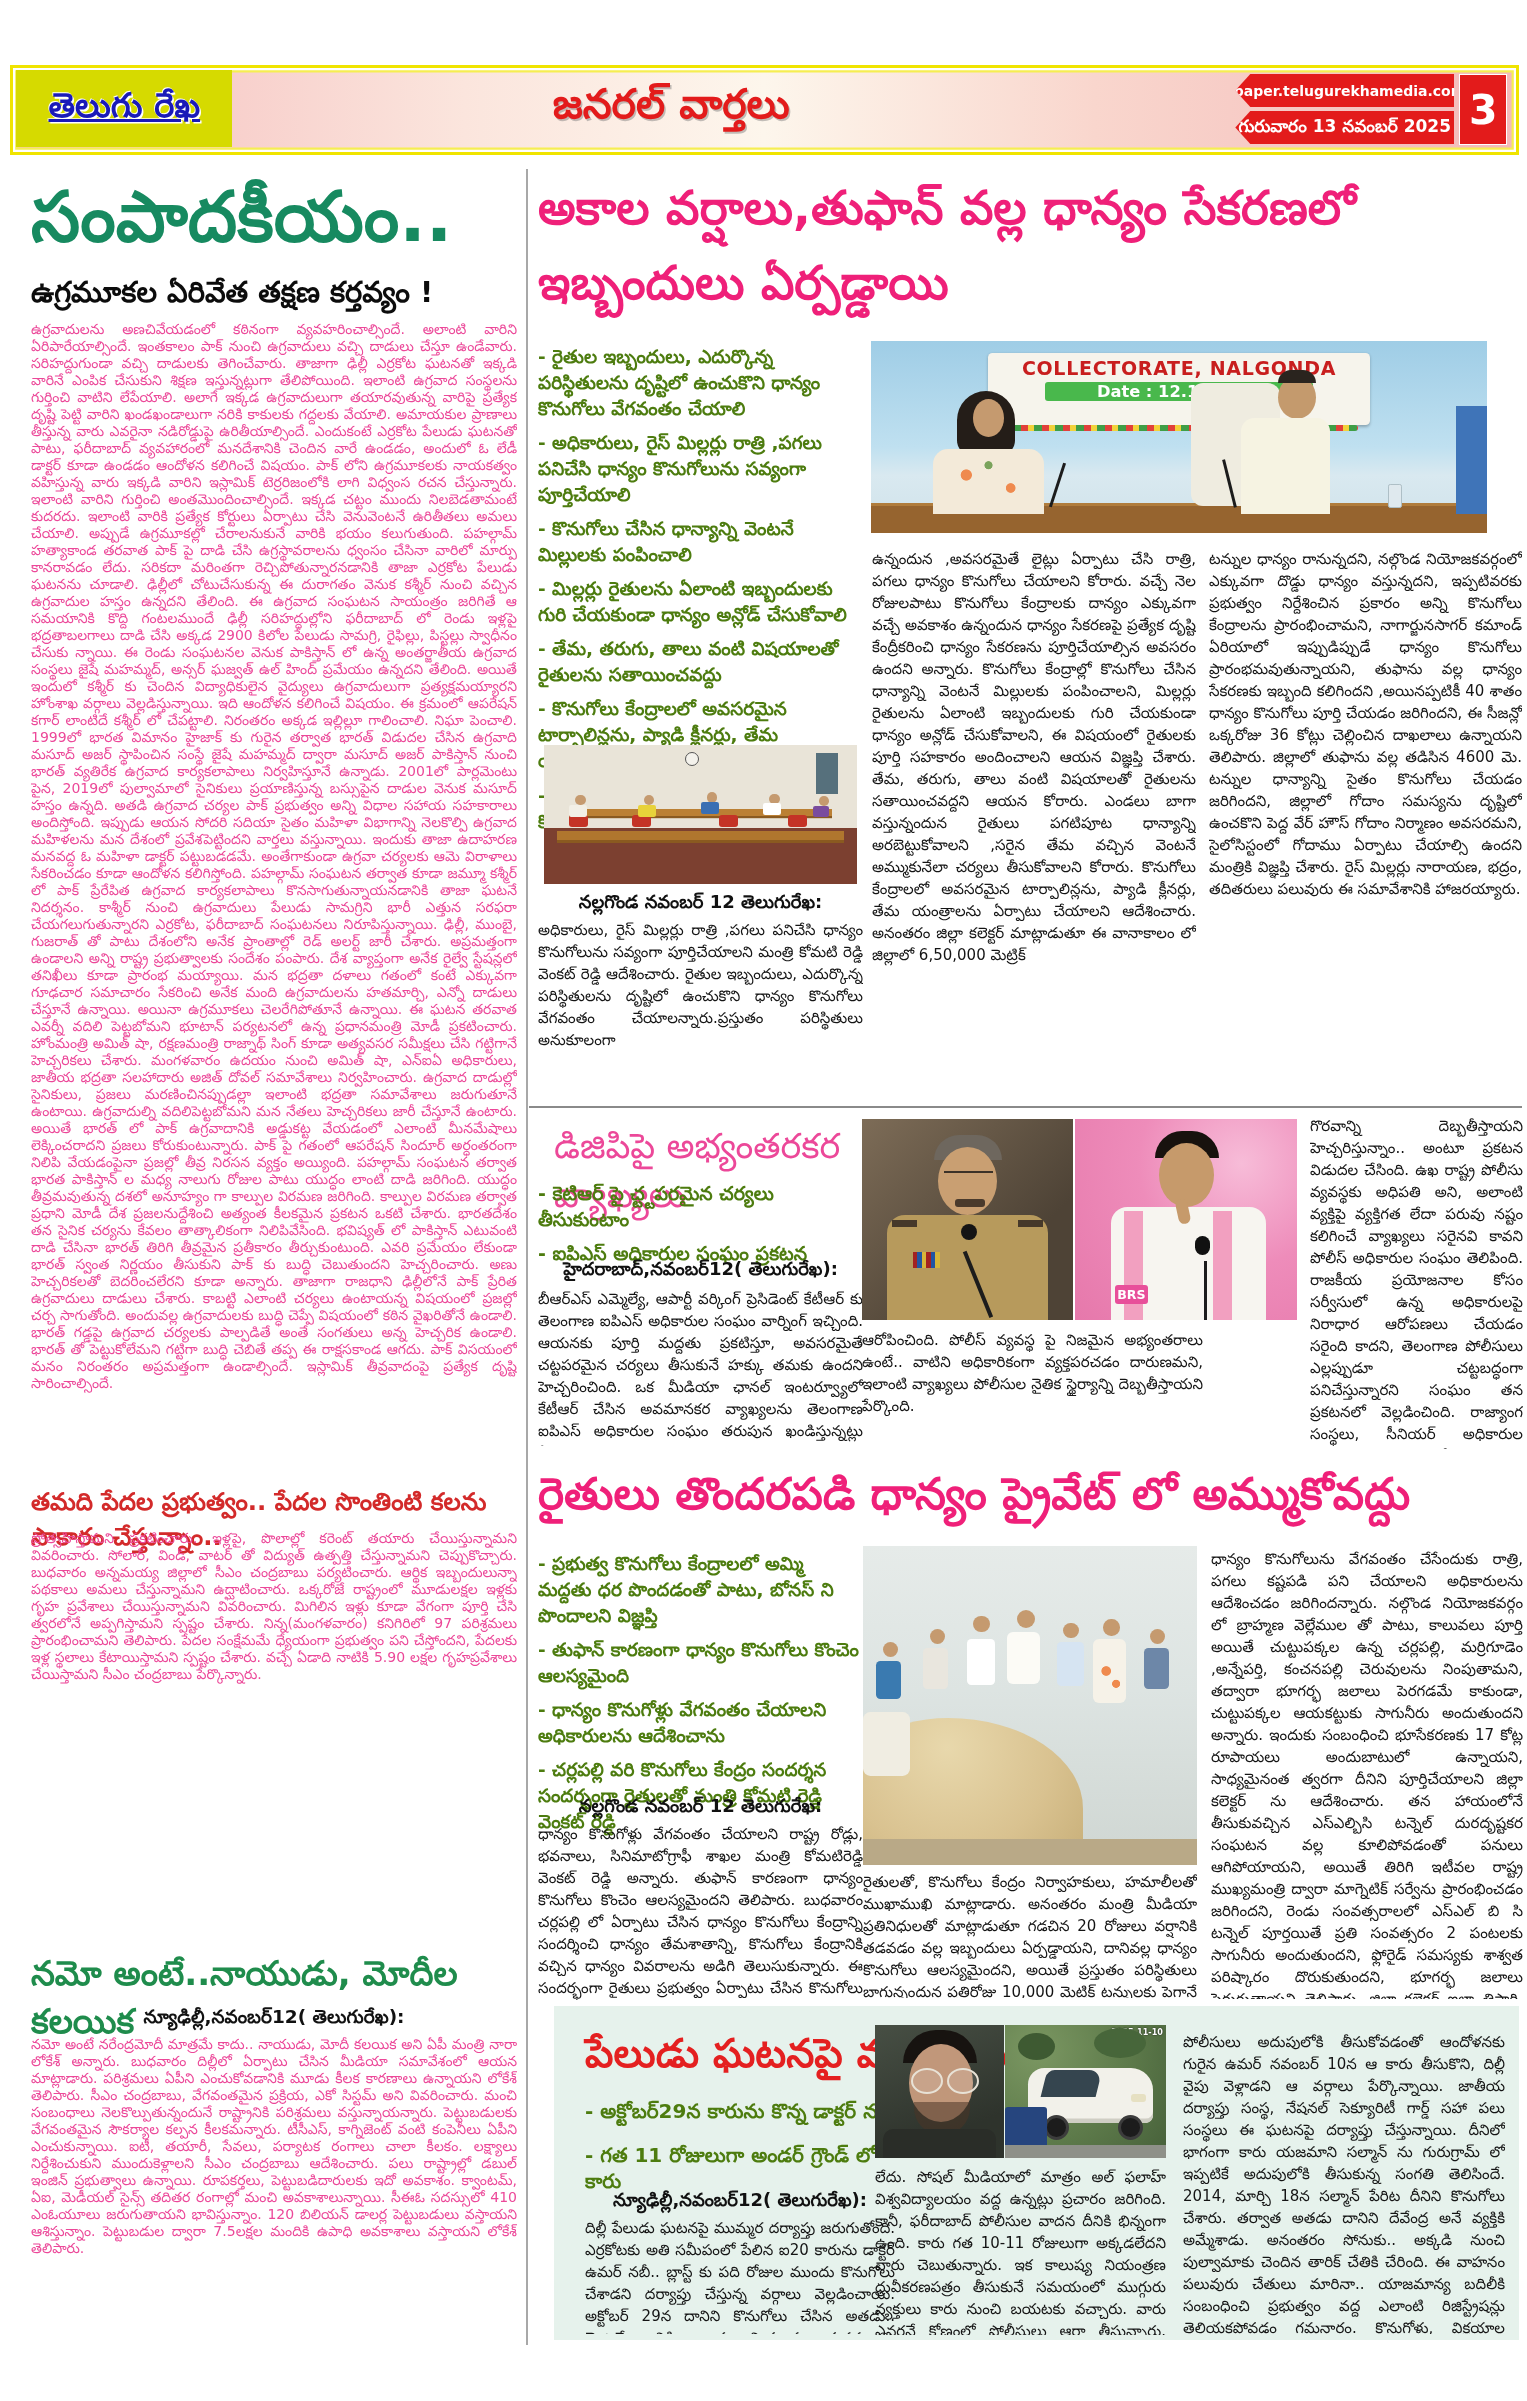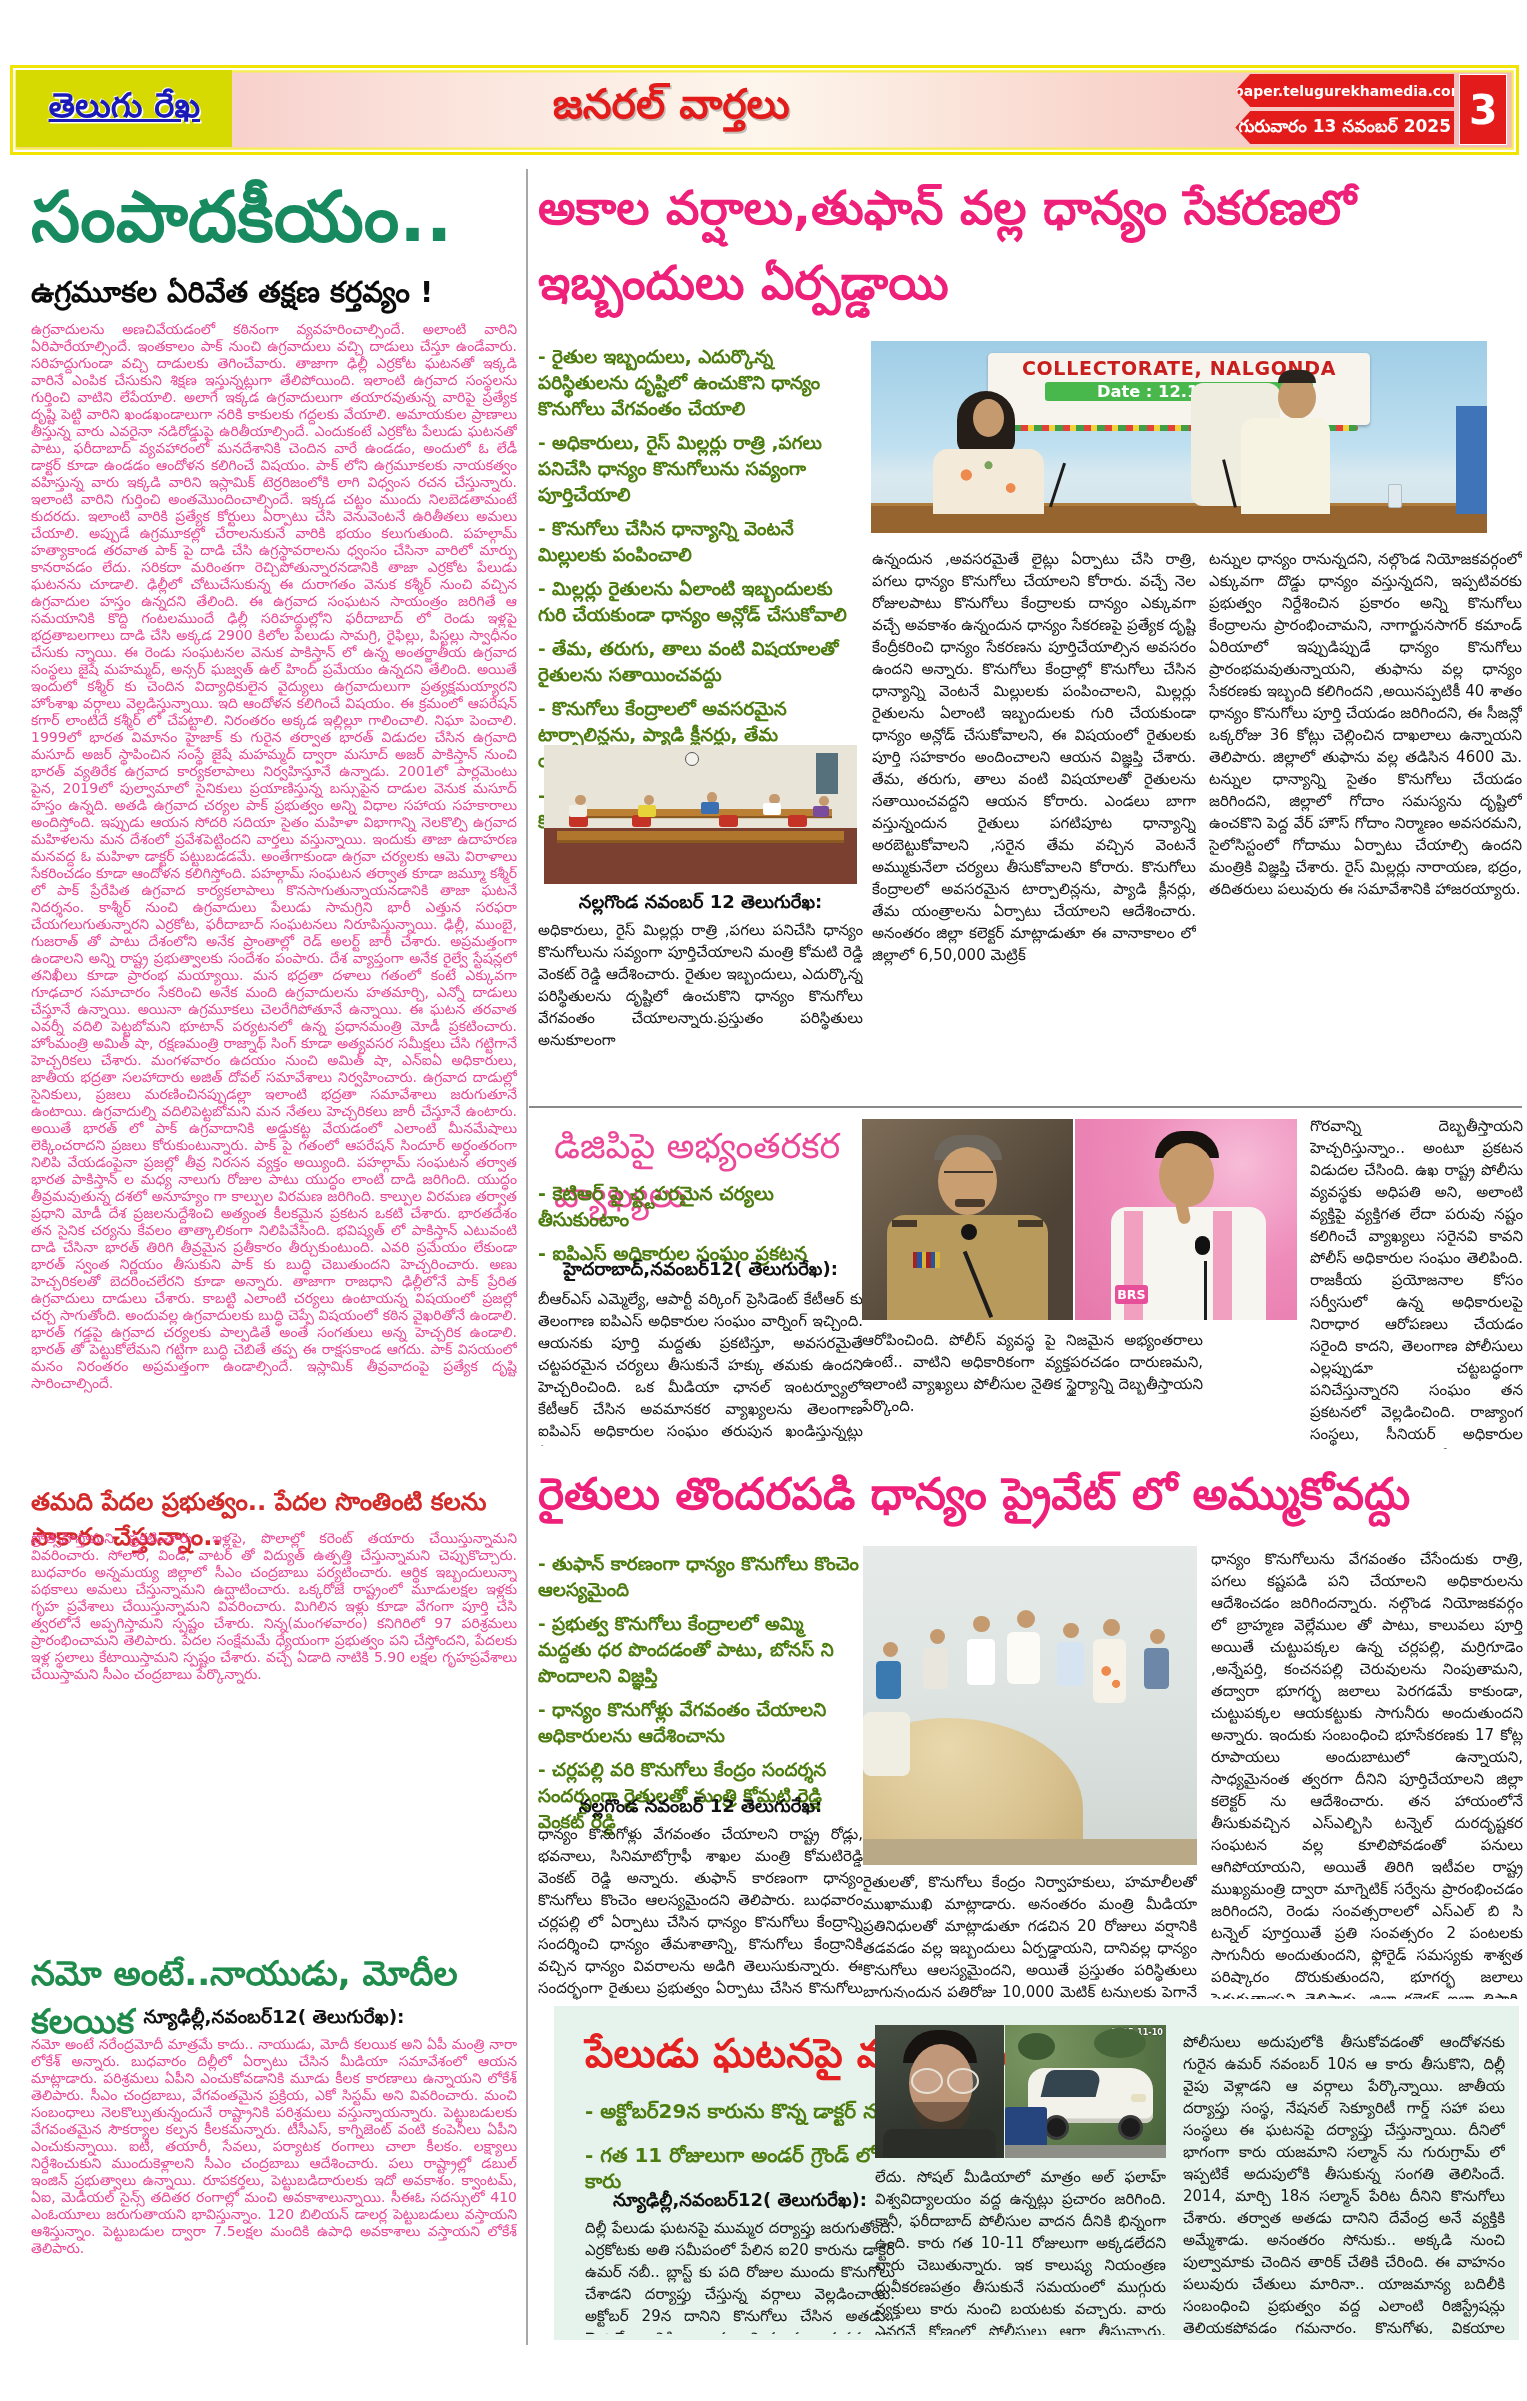--- a/index.html
+++ b/index.html
@@ -207,22 +207,22 @@
   <div class="pp" style="left:46%;top:40%;width:12px;height:25px;background:#c69a6b;border-radius:6px;transform:rotate(-12deg);"></div>
   <div class="pp mic" style="left:58%;bottom:0;width:3.7px;height:59px;"></div>
   <div class="pp" style="left:54%;top:58%;width:15px;height:19px;border-radius:7.4px;background:#111;"></div>
 </div>
 
 <div class="abs btext a2-below">ఆరోపించింది. పోలీస్ వ్యవస్థ పై నిజమైన అభ్యంతరాలు ఉంటే.. వాటిని అధికారికంగా వ్యక్తపరచడం దారుణమని, ఇలాంటి వ్యాఖ్యలు పోలీసుల నైతిక స్థైర్యాన్ని దెబ్బతీస్తాయని పేర్కొంది.</div>
 <div class="abs btext a2-colR">గొరవాన్ని దెబ్బతీస్తాయని హెచ్చరిస్తున్నాం.. అంటూ ప్రకటన విడుదల చేసింది. ఉఖ రాష్ట్ర పోలీసు వ్యవస్థకు అధిపతి అని, అలాంటి వ్యక్తిపై వ్యక్తిగత లేదా పరువు నష్టం కలిగించే వ్యాఖ్యలు సరైనవి కావని పోలీస్ అధికారుల సంఘం తెలిపింది. రాజకీయ ప్రయోజనాల కోసం సర్వీసులో ఉన్న అధికారులపై నిరాధార ఆరోపణలు చేయడం సరైంది కాదని, తెలంగాణ పోలీసులు ఎల్లప్పుడూ చట్టబద్ధంగా పనిచేస్తున్నారని సంఘం తన ప్రకటనలో వెల్లడించింది. రాజ్యాంగ సంస్థలు, సీనియర్ అధికారుల గౌరవాన్ని కాపాడాలని కోరింది.</div>
 
 <div class="abs a3-head headline-pink">రైతులు తొందరపడి ధాన్యం ప్రైవేట్ లో అమ్ముకోవద్దు</div>
 <div class="abs a3-bullets bullets">
+  <div class="bullet">- ప్రభుత్వ కొనుగోలు కేంద్రాలలో అమ్మి మద్దతు ధర పొందడంతో పాటు, బోనస్ ని పొందాలని విజ్ఞప్తి</div>
   <div class="bullet">- తుఫాన్ కారణంగా ధాన్యం కొనుగోలు కొంచెం ఆలస్యమైంది</div>
-  <div class="bullet">- ప్రభుత్వ కొనుగోలు కేంద్రాలలో అమ్మి మద్దతు ధర పొందడంతో పాటు, బోనస్ ని పొందాలని విజ్ఞప్తి</div>
   <div class="bullet">- ధాన్యం కొనుగోళ్లు వేగవంతం చేయాలని అధికారులను ఆదేశించాను</div>
   <div class="bullet">- చర్లపల్లి వరి కొనుగోలు కేంద్రం సందర్శన సందర్భంగా రైతులతో మంత్రి కోమటి రెడ్డి వెంకట్ రెడ్డి</div>
 </div>
 <div class="abs dateline a3-dateline">నల్లగొండ నవంబర్ 12 తెలుగురేఖ:</div>
 <div class="abs btext a3-body">ధాన్యం కొనుగోళ్లు వేగవంతం చేయాలని రాష్ట్ర రోడ్లు, భవనాలు, సినిమాటోగ్రాఫీ శాఖల మంత్రి కోమటిరెడ్డి వెంకట్ రెడ్డి అన్నారు. తుఫాన్ కారణంగా ధాన్యం కొనుగోలు కొంచెం ఆలస్యమైందని తెలిపారు. బుధవారం చర్లపల్లి లో ఏర్పాటు చేసిన  ధాన్యం కొనుగోలు కేంద్రాన్ని సందర్శించి ధాన్యం తేమశాతాన్ని, కొనుగోలు కేంద్రానికి వచ్చిన ధాన్యం వివరాలను అడిగి తెలుసుకున్నారు. ఈ సందర్భంగా రైతులు ప్రభుత్వం ఏర్పాటు చేసిన కొనుగోలు కేంద్రాలలో అమ్మి మద్దతు ధర పొందడంతో పాటు, బోనస్ ని పొందాలని విజ్ఞప్తి చేశారు.</div>
 
 <div class="abs a3-photo">
   <div class="pp person-head" style="left:6%;top:30%;width:15px;height:15px;"></div>
   <div class="pp" style="left:4%;top:36%;width:25px;height:38px;background:#3a7ab0;border-radius:4.4px;"></div>
   <div class="pp person-head" style="left:20%;top:26%;width:15px;height:15px;"></div>

